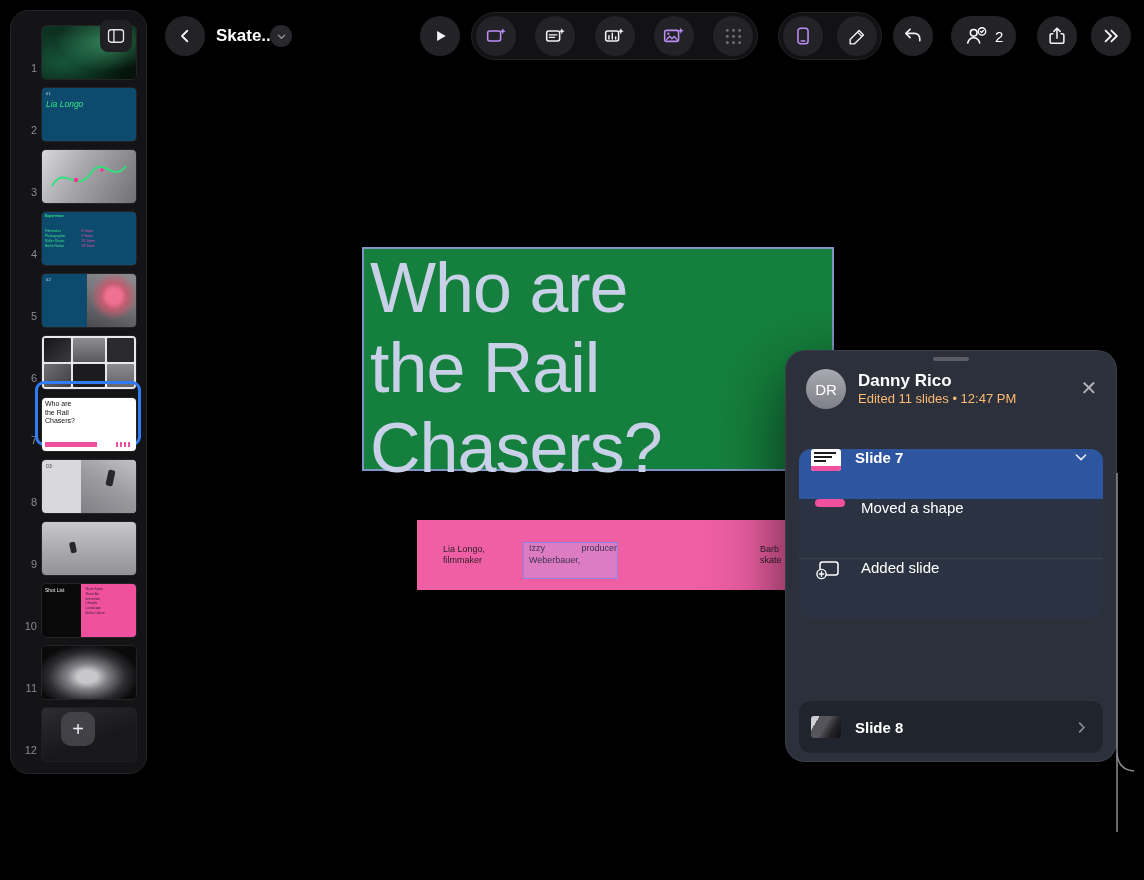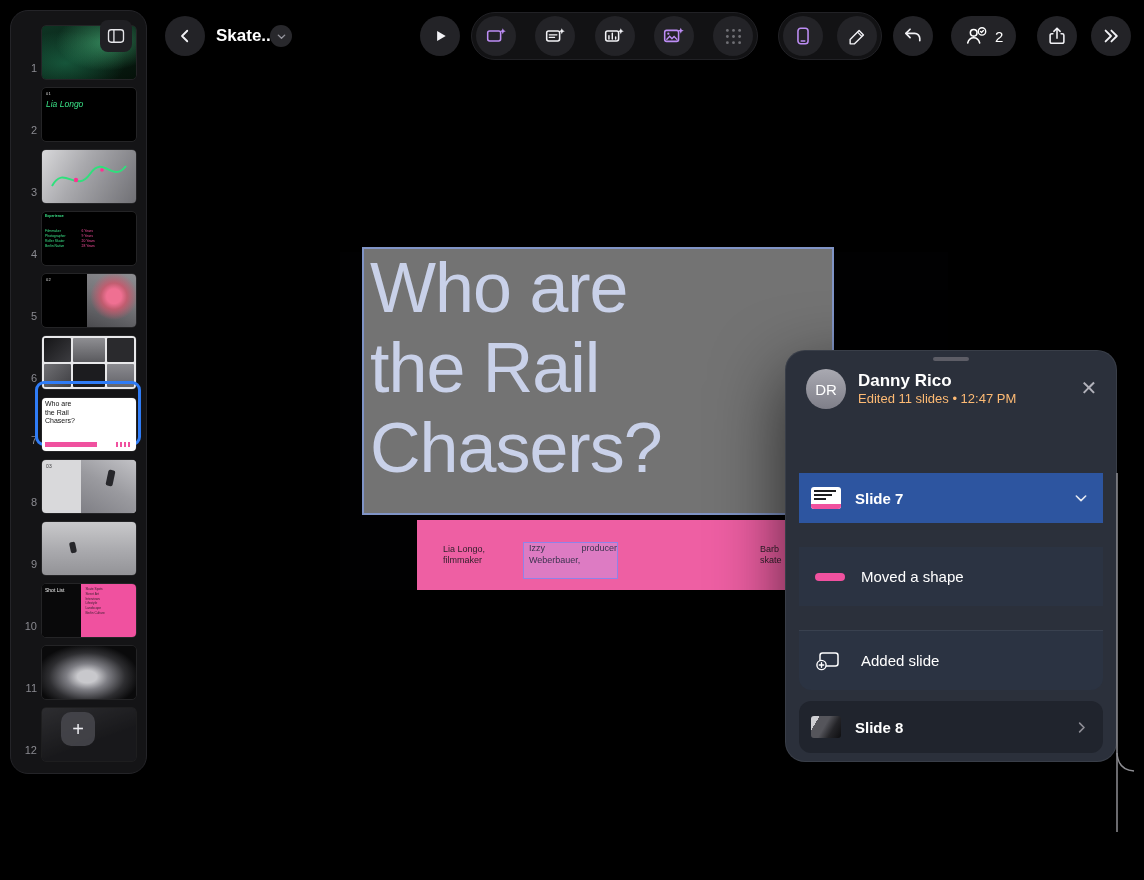--- a/index.html
+++ b/index.html
@@ -5,21 +5,21 @@
   html,body{margin:0;padding:0;background:#000;}
   #app{position:relative;width:1144px;height:880px;background:#000;overflow:hidden;
        font-family:"Liberation Sans","DejaVu Sans",sans-serif;-webkit-font-smoothing:antialiased;}
   svg{display:block;}
 
   
   .navigator{position:absolute;left:10px;top:10px;width:135px;height:762px;background:#141416;
              border:1px solid #242428;border-radius:18px;z-index:20;}
   .num{position:absolute;left:4px;width:22px;text-align:right;font-size:11px;color:#8a8a90;}
   .thumb{position:absolute;left:31px;width:94px;height:53px;border-radius:4px;overflow:hidden;
-         background:#000000;box-shadow:0 0 0 .5px rgba(255,255,255,.14);}
+         background:#0c4a6e;box-shadow:0 0 0 .5px rgba(255,255,255,.14);}
   .k{position:absolute;left:4px;top:3px;font-size:4px;color:#ddd;letter-spacing:.2px;}
   .t1{background:radial-gradient(ellipse at 68% 30%,rgba(90,220,150,.5),transparent 55%),
                radial-gradient(ellipse at 25% 70%,rgba(40,160,110,.4),transparent 60%),
                linear-gradient(150deg,#0e3423 0%,#0a2418 45%,#051109 100%);}
   .t2-title{position:absolute;left:4px;top:11px;font-size:8.5px;font-style:italic;color:#3ae287;}
   .t3{background:linear-gradient(120deg,#d8d8da 0%,#a9a9ad 40%,#707075 100%);}
   .t4-h{position:absolute;left:3px;top:2px;font-size:3.5px;font-weight:700;color:#3ae287;}
   .t4-cols{position:absolute;left:3px;top:17px;display:flex;gap:16px;}
   .t4-c1{font-size:3.4px;line-height:5px;color:#3ae287;white-space:pre-line;}
   .t4-c2{font-size:3.4px;line-height:5px;color:#ff4fa0;white-space:pre-line;}
@@ -77,21 +77,21 @@
   .dim{color:#707075;}
   .pill{position:absolute;top:16px;height:40px;border-radius:20px;background:#232327;border:none;
         display:flex;align-items:center;gap:7px;color:#fff;padding:0 13px;font-size:15px;z-index:30;}
   .doc-title{position:absolute;left:216px;top:26px;font-size:17px;font-weight:700;color:#fff;z-index:30;}
   .title-chev{position:absolute;left:270px;top:25px;width:22px;height:22px;border-radius:50%;
               background:#28282c;color:#95959d;display:flex;align-items:center;justify-content:center;
               border:none;padding:0;z-index:30;}
 
   
   .slide{position:absolute;left:340px;top:252px;width:608px;height:338px;background:#010102;z-index:10;}
-  .titlebox{position:absolute;left:362px;top:247px;width:472px;height:268px;background:#737373;
+  .titlebox{position:absolute;left:362px;top:247px;width:472px;height:224px;background:#15803d;
             border:2px solid #8094c6;box-sizing:border-box;z-index:12;}
   .bigtitle{font-size:70px;line-height:1.14;color:#c9d1e9;white-space:pre-line;padding:0 0 0 6px;
             letter-spacing:-1px;font-weight:400;}
   .credits{position:absolute;left:417px;top:520px;width:531px;height:70px;background:#ee5fa3;z-index:11;}
   .credit{position:absolute;top:0;height:100%;display:flex;flex-direction:column;justify-content:center;
           font-size:9px;line-height:11.5px;color:#33222d;}
   .credit-sel{position:absolute;left:106px;top:22px;width:95px;height:37px;
               background:rgba(188,178,255,.35);border:1px solid #8f83e8;box-sizing:border-box;
               display:flex;flex-direction:row;justify-content:center;padding-left:5px;
               font-size:9px;line-height:11.5px;color:#3c3350;}
@@ -103,21 +103,21 @@
   .handle{position:absolute;top:6px;left:50%;margin-left:-18px;width:36px;height:4px;border-radius:2px;
           background:#5d5d66;}
   .avatar{position:absolute;left:20px;top:18px;width:40px;height:40px;border-radius:50%;
           background:linear-gradient(180deg,#a9a9b1,#7f7f89);color:#fff;font-size:15px;font-weight:400;
           display:flex;align-items:center;justify-content:center;}
   .p-name{position:absolute;left:72px;top:20px;font-size:17px;font-weight:700;color:#fff;}
   .p-meta{position:absolute;left:72px;top:40px;font-size:13px;color:#fdba74;}
   .close{position:absolute;right:12px;top:22px;width:30px;height:30px;background:none;border:none;
          color:#b2b2bb;font-size:20px;display:flex;align-items:center;justify-content:center;padding:0;}
   .card{position:absolute;left:13px;top:98px;width:304px;border-radius:12px;overflow:hidden;}
-  .row{display:flex;align-items:center;margin-top:24px;}
+  .row{display:flex;align-items:flex-start;}
   .row-head{height:50px;background:#2d55a0;}
   .row-item{height:59px;background:#2b3342;}
   .row-item + .row-item{border-top:1px solid rgba(255,255,255,.07);}
   .mini{width:30px;height:22px;border-radius:3px;margin-left:12px;flex:none;position:relative;overflow:hidden;}
   .mini7{background:#fff;}
   .mini7 .l{position:absolute;left:3px;height:2px;background:#1c1c1e;}
   .mini7 .p{position:absolute;left:0;right:0;bottom:0;height:5px;background:#f0519f;}
   .mini8{background:linear-gradient(120deg,#cfcfd3 0 20%,#55555b 20% 45%,#242428 70%,#0e0e10 100%);}
   .row-label{margin-left:14px;font-size:15px;color:#fff;}
   .row-head .row-label{font-weight:600;}

